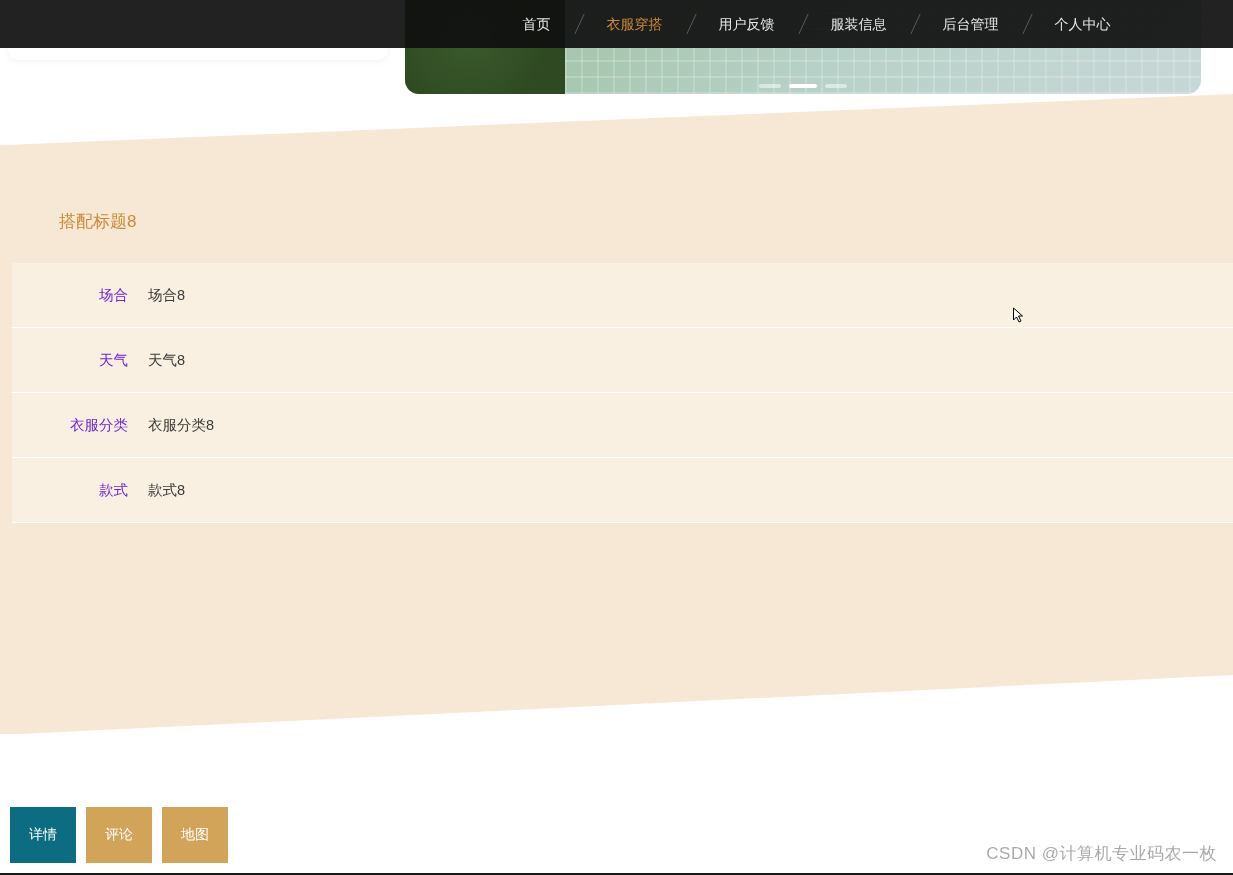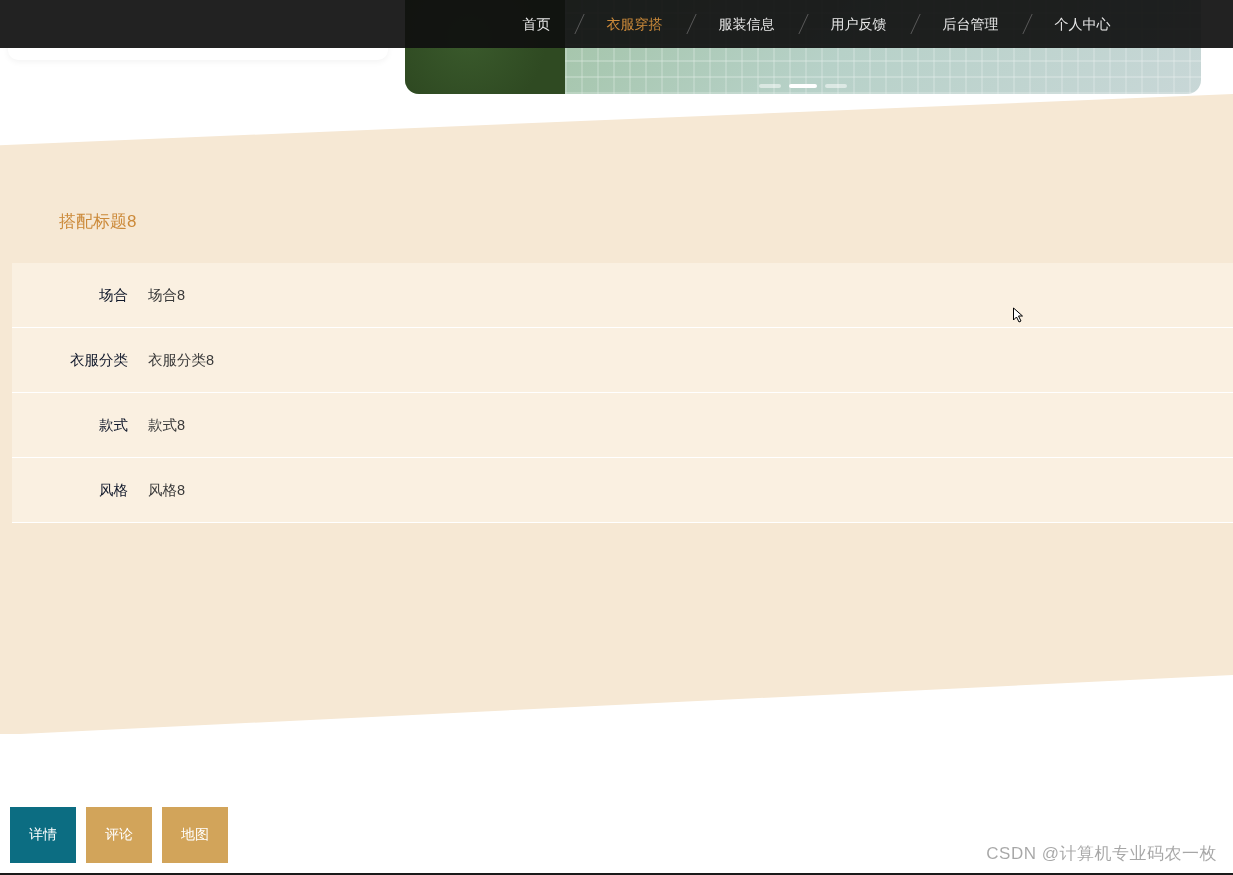--- a/index.html
+++ b/index.html
@@ -100,21 +100,21 @@
     .detail-row {
       display:flex; align-items:center;
       background:#faf0e1;
       border-top:1px solid rgba(0,0,0,0);
       border-bottom:1px solid #fff;
       padding:22px 0 22px 0;
       margin-left:8px;
     }
     .detail-row + .detail-row { margin-top:0; }
     .detail-row .label {
-      color:#0f172a; font-size:14.5px; width:116px; text-align:right; padding-right:0;
+      color:#6d28d9; font-size:14.5px; width:116px; text-align:right; padding-right:0;
     }
     .detail-row .value {
       color:#3a3a3a; font-size:14.5px; padding-left:20px;
     }
 
     .tabs {
       position:absolute; left:10px; bottom:12px; display:flex; gap:10px;
     }
     .tab {
       min-width:66px; padding:0 12px; height:56px;
@@ -146,47 +146,47 @@
     <span></span>
     <span class="on"></span>
     <span></span>
   </div>
 </div>
 
 <div class="top-nav">
   <div class="nav-inner">
     <div class="nav-item">首页</div>
     <div class="nav-item active">衣服穿搭</div>
+    <div class="nav-item">用户反馈</div>
     <div class="nav-item">服装信息</div>
-    <div class="nav-item">用户反馈</div>
     <div class="nav-item">后台管理</div>
     <div class="nav-item">个人中心</div>
   </div>
 </div>
 
 <div class="beige-band"></div>
 
 <div class="content">
   <div class="title">搭配标题8</div>
 
   <div class="detail-row">
     <div class="label">场合</div>
     <div class="value">场合8</div>
   </div>
   <div class="detail-row">
+    <div class="label">天气</div>
+    <div class="value">天气8</div>
+  </div>
+  <div class="detail-row">
     <div class="label">衣服分类</div>
     <div class="value">衣服分类8</div>
   </div>
   <div class="detail-row">
     <div class="label">款式</div>
     <div class="value">款式8</div>
-  </div>
-  <div class="detail-row">
-    <div class="label">风格</div>
-    <div class="value">风格8</div>
   </div>
 </div>
 
 <div class="tabs">
   <div class="tab primary">详情</div>
   <div class="tab secondary">评论</div>
   <div class="tab secondary">地图</div>
 </div>
 
 <div class="watermark">CSDN @计算机专业码农一枚</div>

